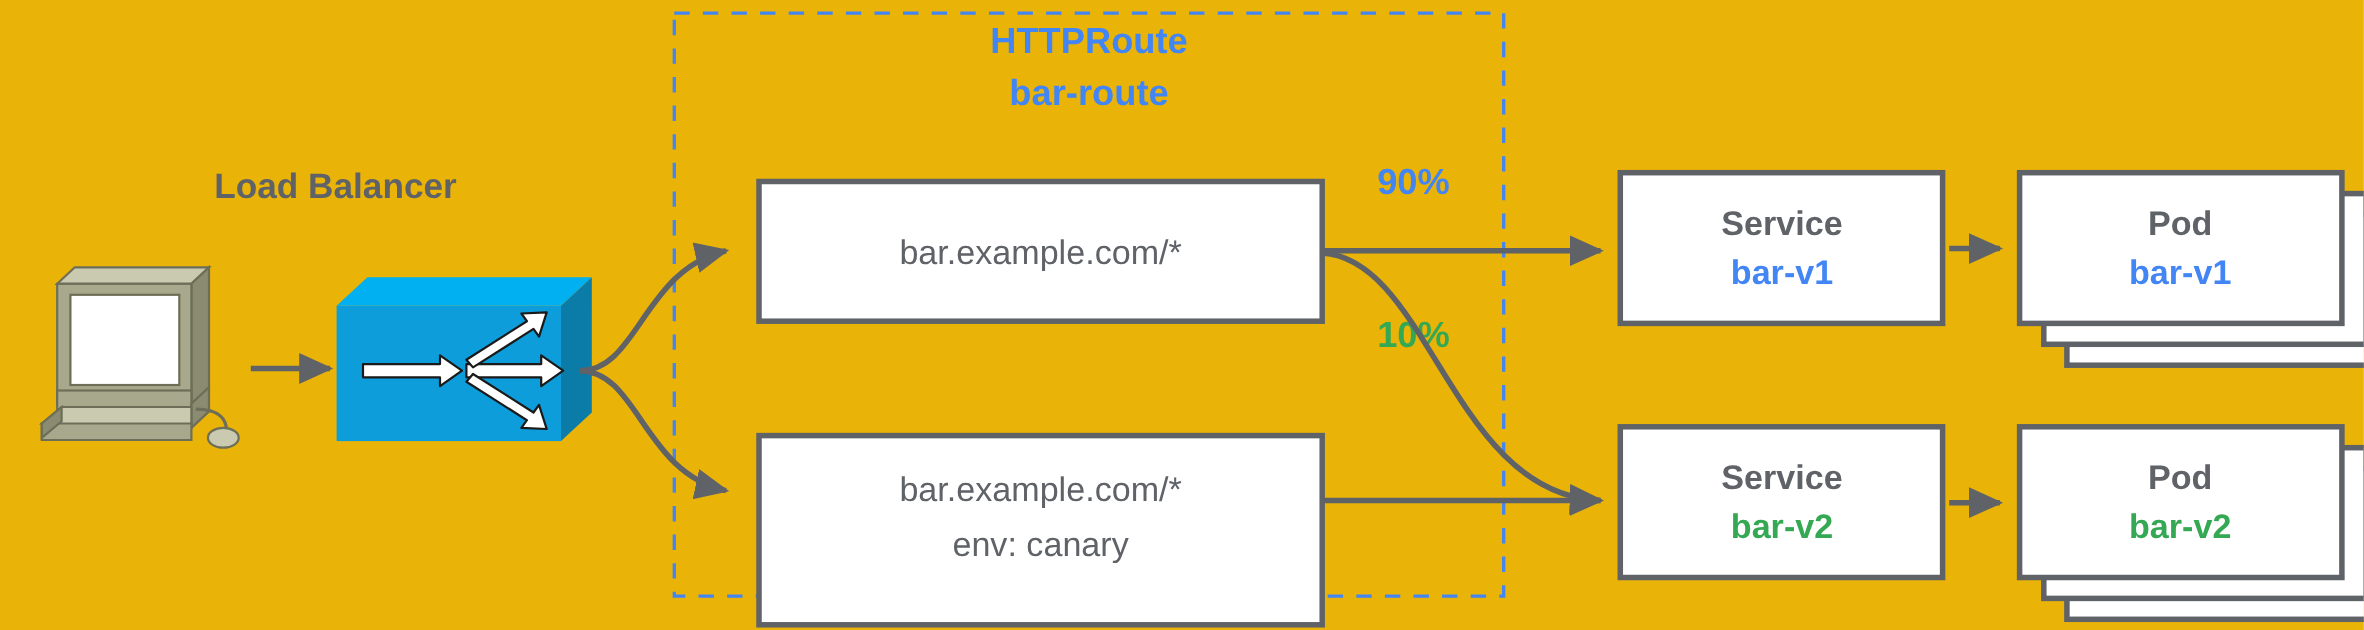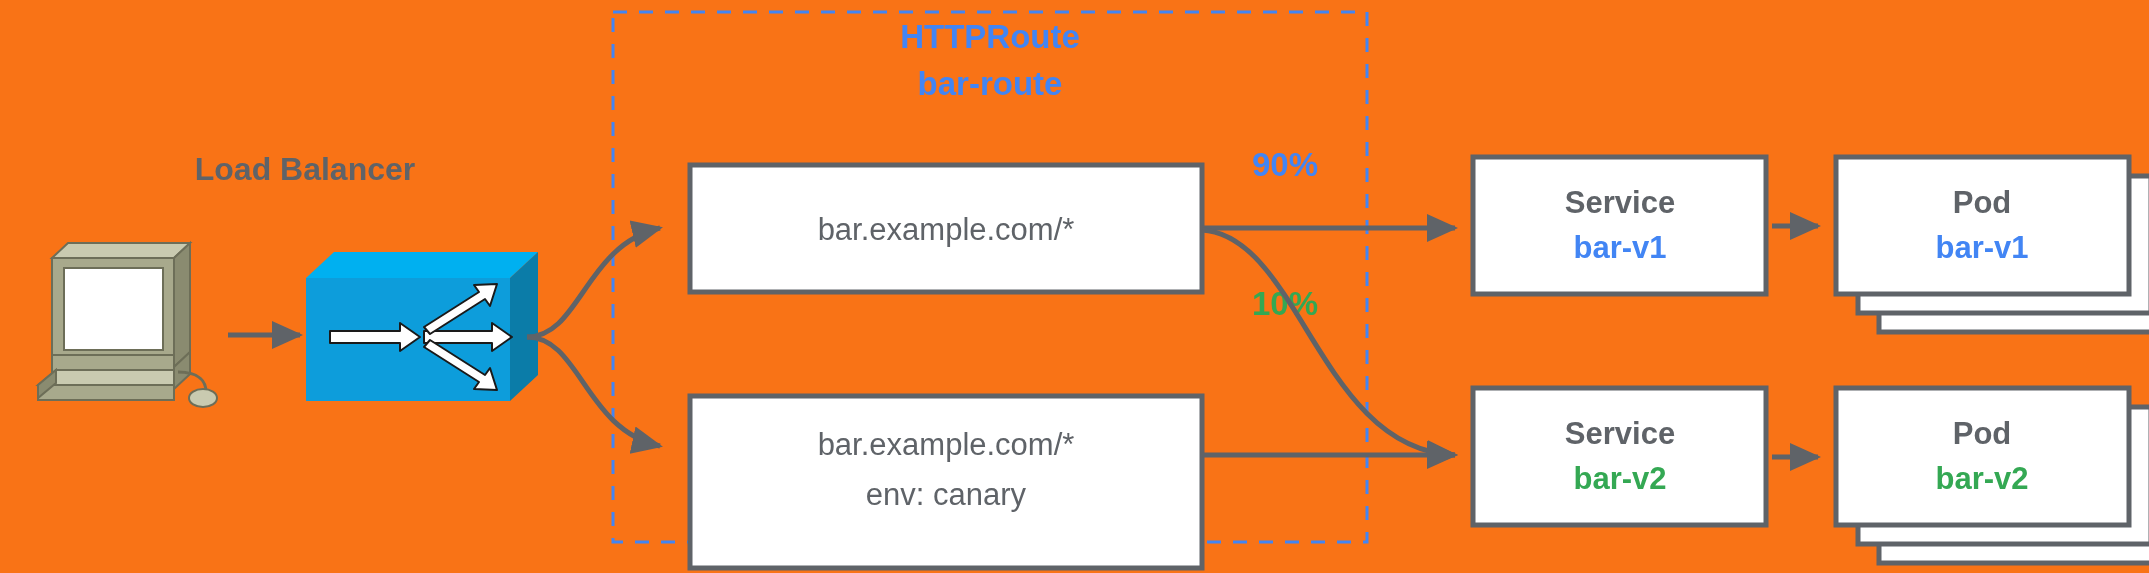--- a/index.html
+++ b/index.html
@@ -8,21 +8,21 @@
     padding: 0;
     background: #ffffff;
   }
   body {
     font-family: "Liberation Sans", sans-serif;
   }
   #canvas {
     position: relative;
     width: 2149px;
     height: 573px;
-    background: #f97316;
+    background: #eab308;
     overflow: hidden;
   }
   #diagram-svg {
     position: absolute;
     left: 0;
     top: 0;
     width: 2149px;
     height: 573px;
   }
   .node-text {

